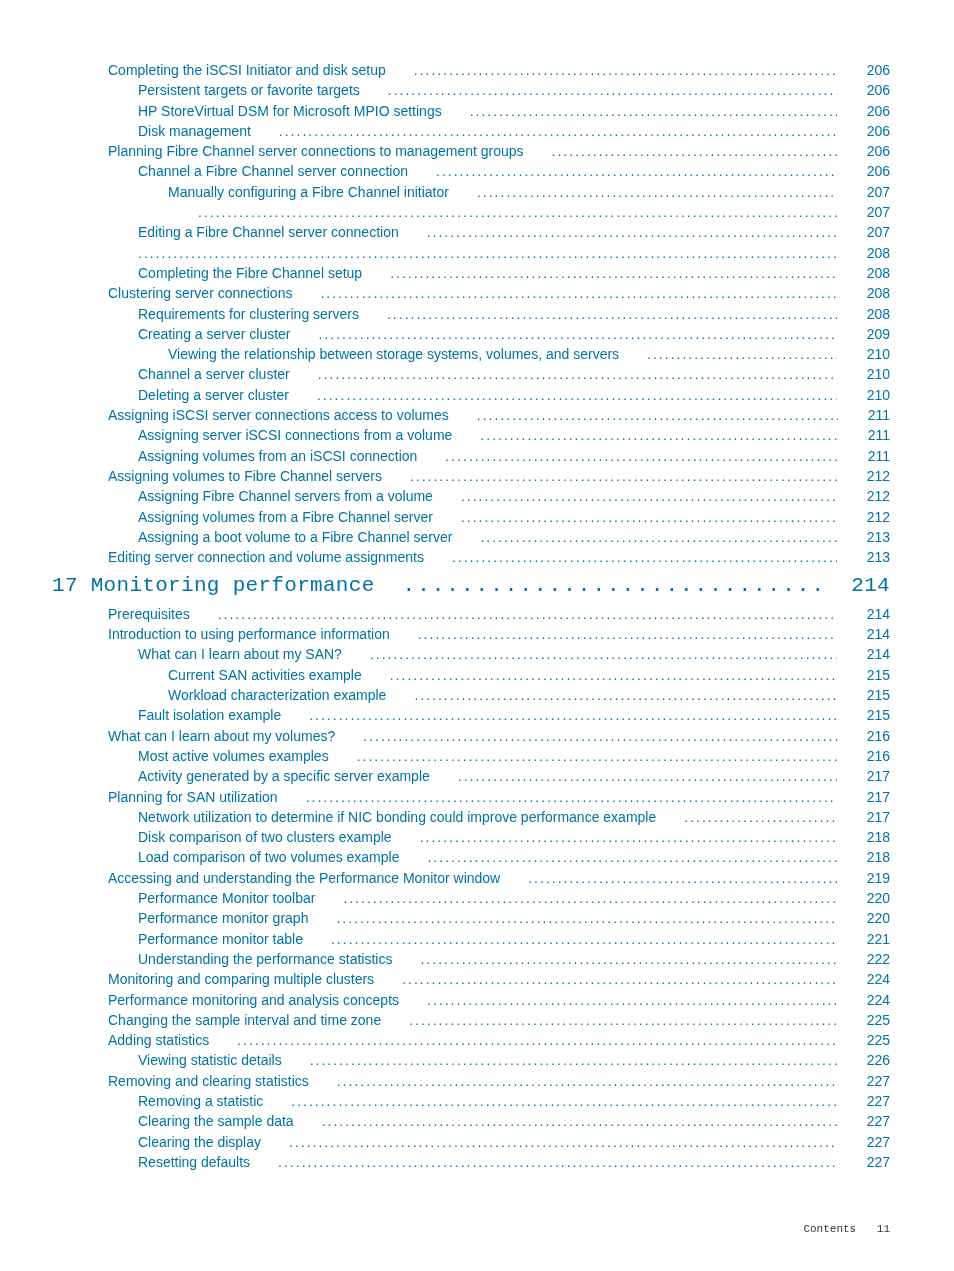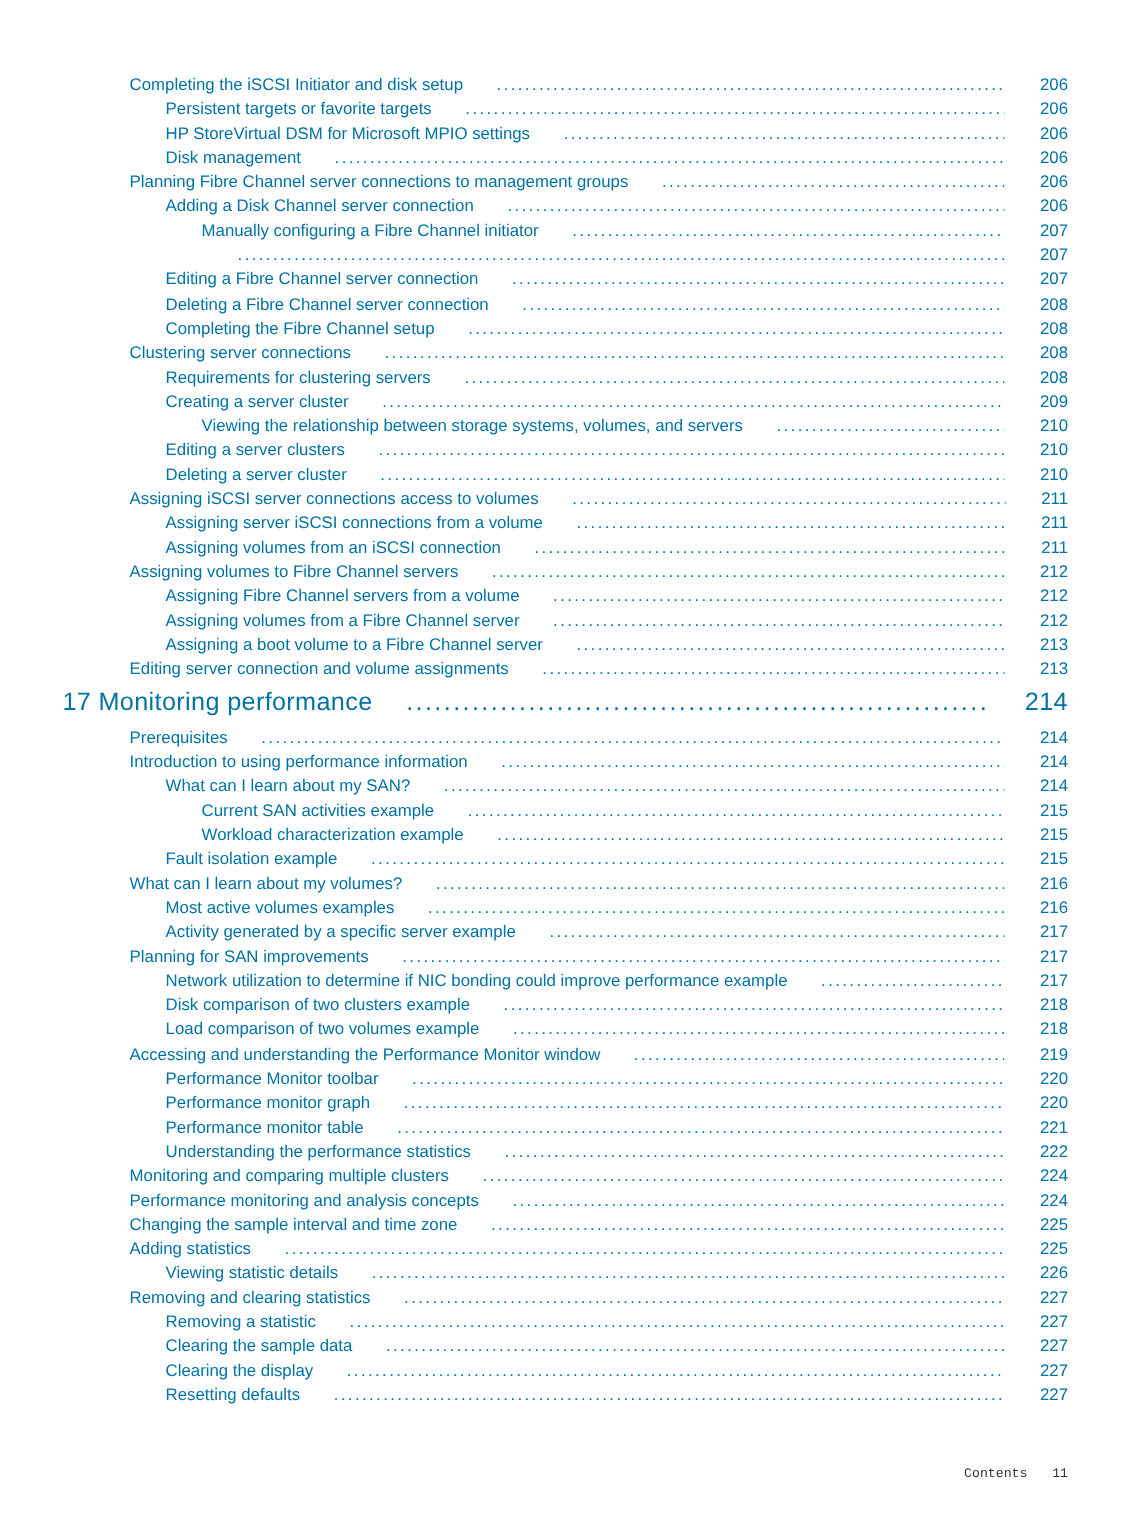--- a/index.html
+++ b/index.html
@@ -44,21 +44,21 @@
   .chapter {
     font-size: 21px;
     margin-top: 4px;
     margin-bottom: 2px;
     letter-spacing: 0.3px;
   }
   .l1 { padding-left: 0px; }
   .l2 { padding-left: 30px; }
   .l3 { padding-left: 60px; }
   .l4 { padding-left: 90px; }
-  .chapter.l0 { padding-left: 0px; margin-left: -56px; }
+  .chapter.l0 { padding-left: 0px; margin-left: -56px; font-family: Liberation Mono, monospace; }
   .footer {
     position: absolute;
     bottom: 36px;
     right: 64px;
     font-size: 11px;
     color: #333;
     font-family: Liberation Mono, monospace;
   }
   .footer .pnum { margin-left: 14px; }
 </style>
@@ -86,40 +86,39 @@
         <span class="toc-title">Disk management</span>
         <span class="toc-dots"></span>
         <span class="toc-page">206</span>
       </div>
       <div class="toc-line l1">
         <span class="toc-title">Planning Fibre Channel server connections to management groups</span>
         <span class="toc-dots"></span>
         <span class="toc-page">206</span>
       </div>
       <div class="toc-line l2">
-        <span class="toc-title">Adding a Disk Channel server connection</span>
+        <span class="toc-title">Channel a Fibre Channel server connection</span>
         <span class="toc-dots"></span>
         <span class="toc-page">206</span>
       </div>
       <div class="toc-line l3">
         <span class="toc-title">Manually configuring a Fibre Channel initiator</span>
         <span class="toc-dots"></span>
         <span class="toc-page">207</span>
       </div>
       <div class="toc-line l4">
         <span class="toc-dots"></span>
         <span class="toc-page">207</span>
       </div>
       <div class="toc-line l2">
         <span class="toc-title">Editing a Fibre Channel server connection</span>
         <span class="toc-dots"></span>
         <span class="toc-page">207</span>
       </div>
       <div class="toc-line l2">
-        <span class="toc-title">Deleting a Fibre Channel server connection</span>
         <span class="toc-dots"></span>
         <span class="toc-page">208</span>
       </div>
       <div class="toc-line l2">
         <span class="toc-title">Completing the Fibre Channel setup</span>
         <span class="toc-dots"></span>
         <span class="toc-page">208</span>
       </div>
       <div class="toc-line l1">
         <span class="toc-title">Clustering server connections</span>
@@ -135,21 +134,21 @@
         <span class="toc-title">Creating a server cluster</span>
         <span class="toc-dots"></span>
         <span class="toc-page">209</span>
       </div>
       <div class="toc-line l3">
         <span class="toc-title">Viewing the relationship between storage systems, volumes, and servers</span>
         <span class="toc-dots"></span>
         <span class="toc-page">210</span>
       </div>
       <div class="toc-line l2">
-        <span class="toc-title">Editing a server clusters</span>
+        <span class="toc-title">Channel a server cluster</span>
         <span class="toc-dots"></span>
         <span class="toc-page">210</span>
       </div>
       <div class="toc-line l2">
         <span class="toc-title">Deleting a server cluster</span>
         <span class="toc-dots"></span>
         <span class="toc-page">210</span>
       </div>
       <div class="toc-line l1">
         <span class="toc-title">Assigning iSCSI server connections access to volumes</span>
@@ -235,21 +234,21 @@
         <span class="toc-title">Most active volumes examples</span>
         <span class="toc-dots"></span>
         <span class="toc-page">216</span>
       </div>
       <div class="toc-line l2">
         <span class="toc-title">Activity generated by a specific server example</span>
         <span class="toc-dots"></span>
         <span class="toc-page">217</span>
       </div>
       <div class="toc-line l1">
-        <span class="toc-title">Planning for SAN improvements</span>
+        <span class="toc-title">Planning for SAN utilization</span>
         <span class="toc-dots"></span>
         <span class="toc-page">217</span>
       </div>
       <div class="toc-line l2">
         <span class="toc-title">Network utilization to determine if NIC bonding could improve performance example</span>
         <span class="toc-dots"></span>
         <span class="toc-page">217</span>
       </div>
       <div class="toc-line l2">
         <span class="toc-title">Disk comparison of two clusters example</span>

